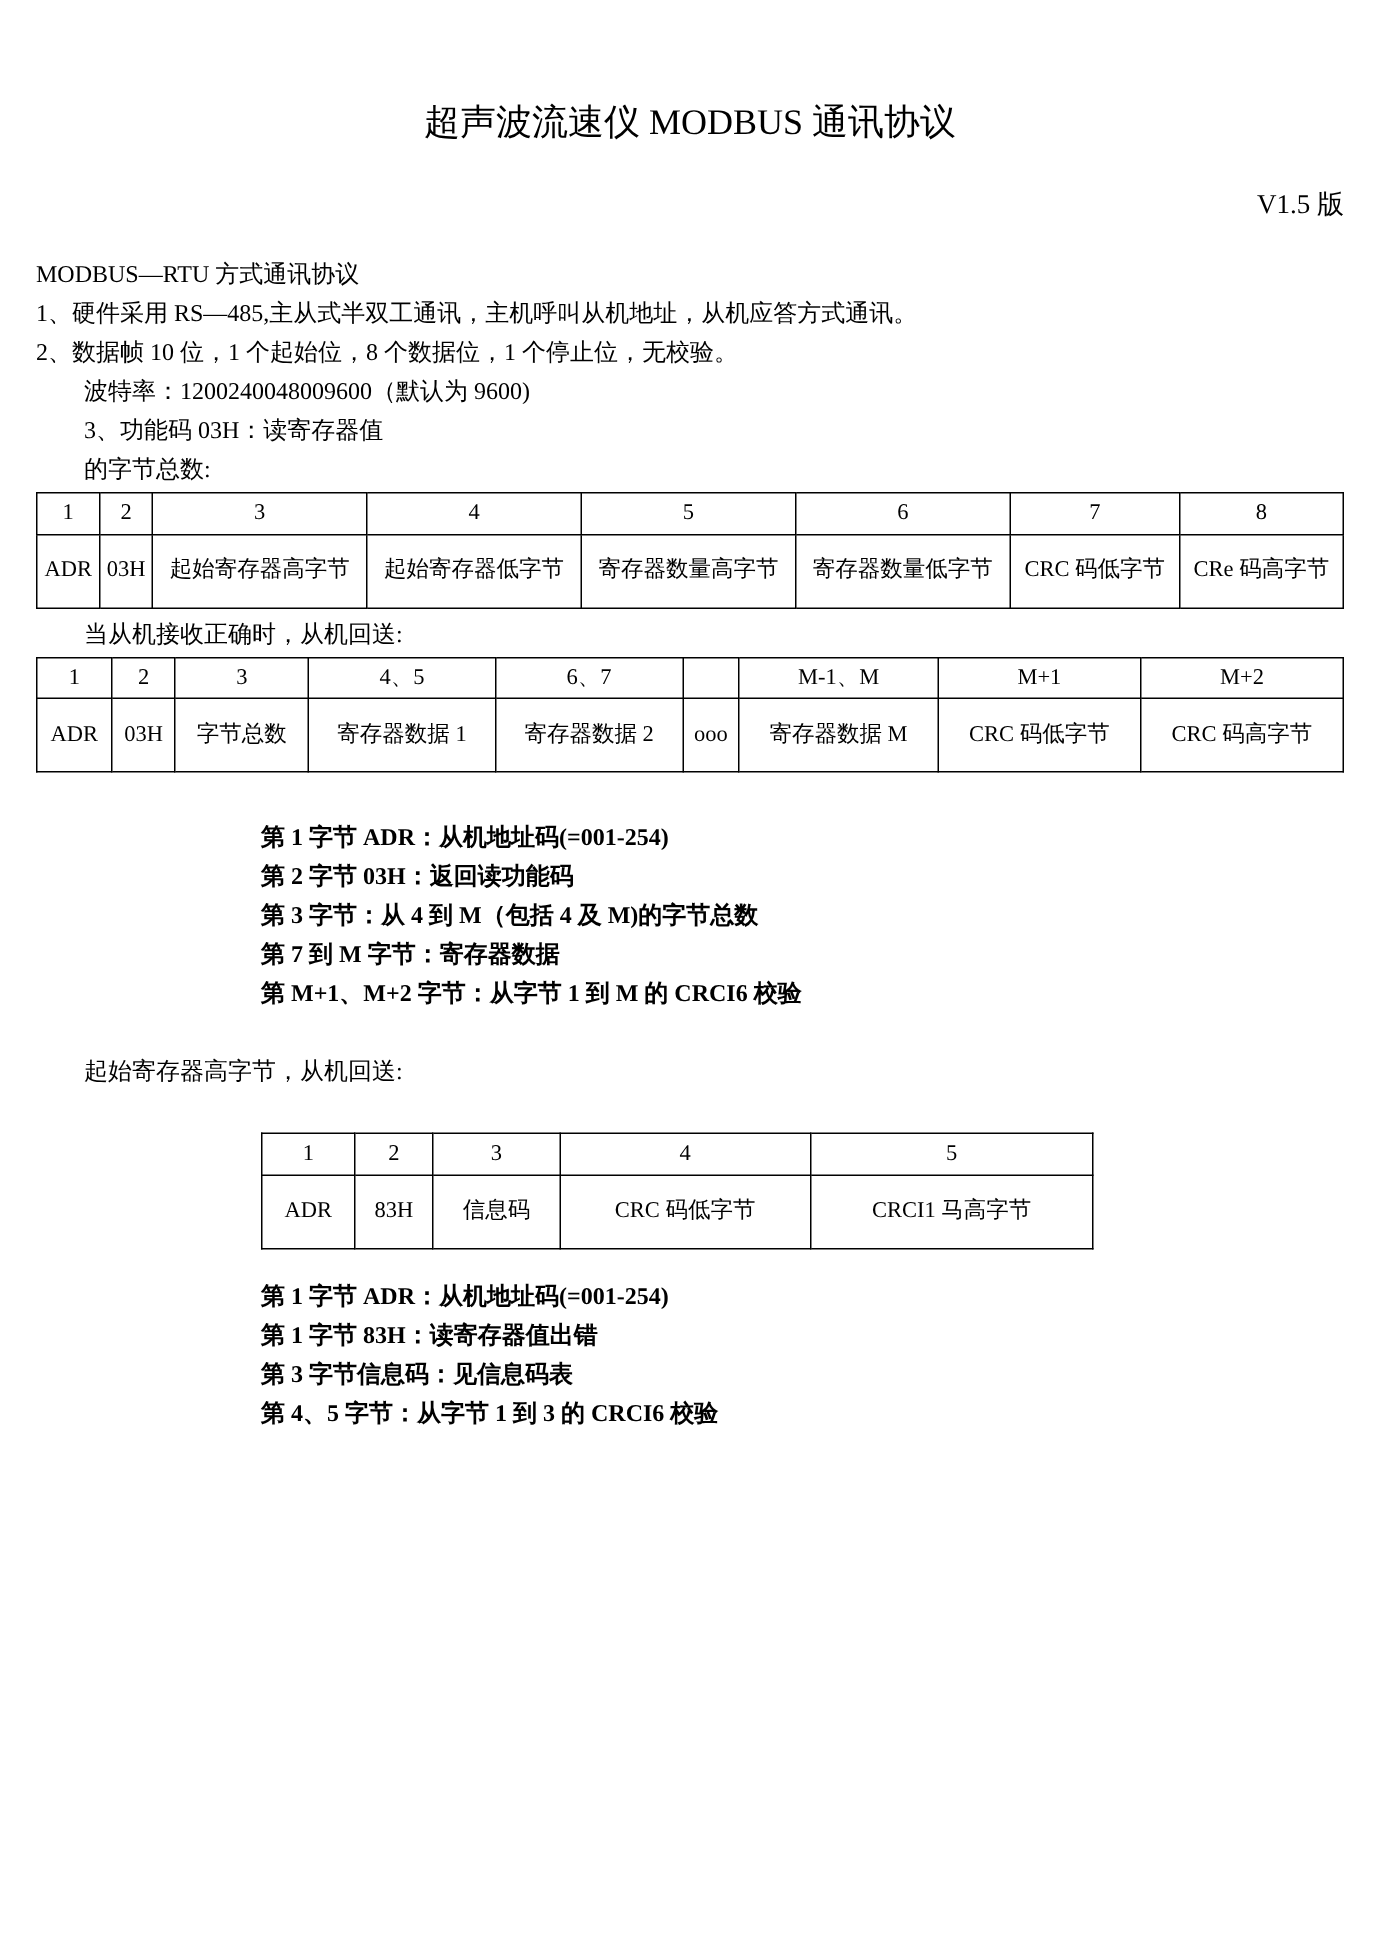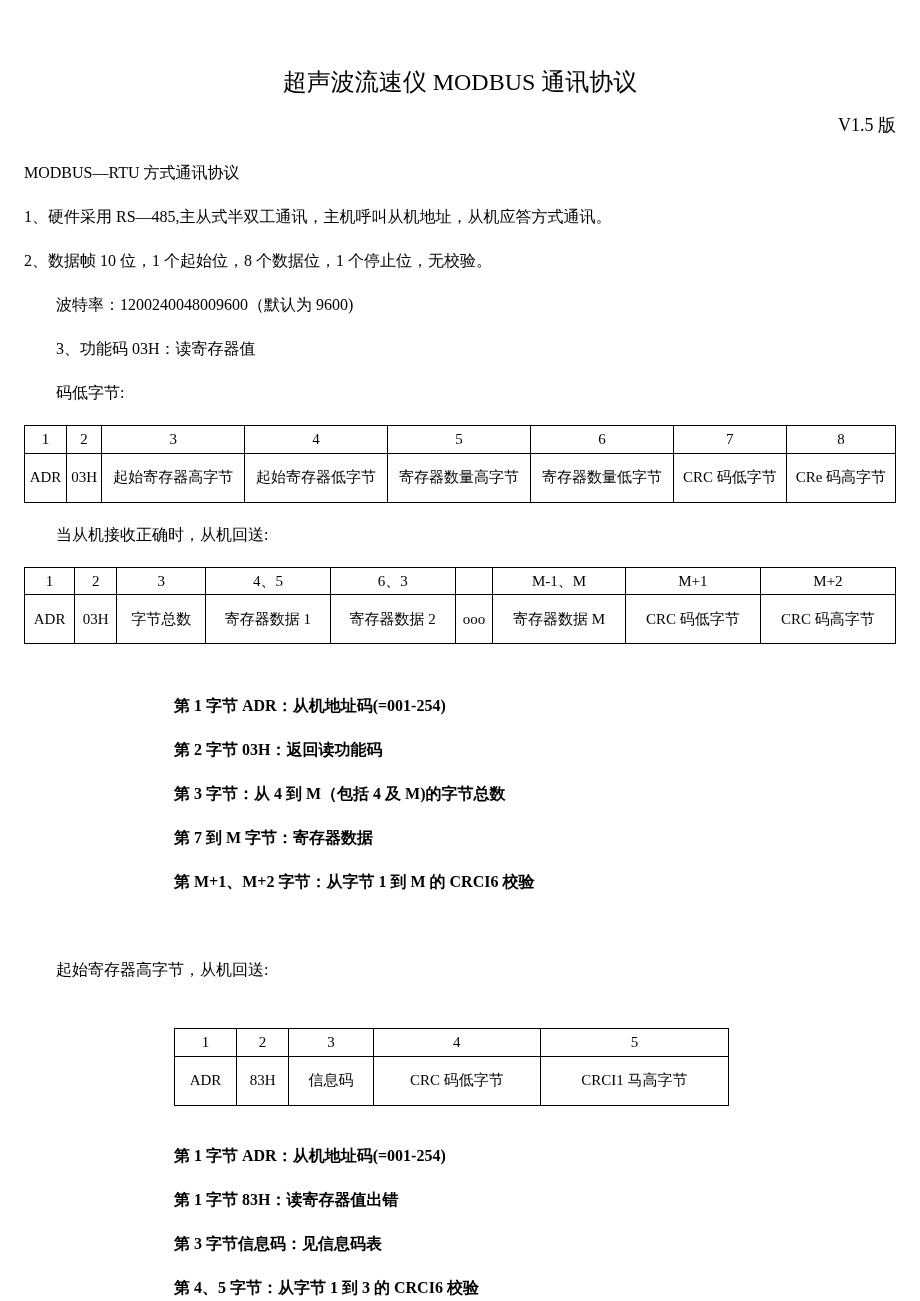--- a/index.html
+++ b/index.html
@@ -7,34 +7,34 @@
       font-size: 16px;
       margin: 24px 24px;
       color: #000;
       background: #fff;
       line-height: 1.5;
     }
     .title {
       text-align: center;
       font-size: 24px;
       margin-top: 40px;
-      margin-bottom: 12px;
+      margin-bottom: 23px;
     }
     .version {
       text-align: right;
       font-size: 18px;
       margin-bottom: 22px;
     }
     .section-header {
       margin-top: 20px;
       margin-bottom: 2px;
       font-family: Liberation Serif, serif;
     }
     .para {
-      margin: 20px 0;
+      margin: 2px 0;
     }
     .indent1 {
       margin-left: 32px;
     }
     .indent2 {
       margin-left: 150px;
       font-weight: bold;
     }
     table {
       border-collapse: collapse;
@@ -67,21 +67,21 @@
 <body>
 
 <div class="title">超声波流速仪 MODBUS 通讯协议</div>
 <div class="version">V1.5 版</div>
 
 <div class="section-header">MODBUS—RTU 方式通讯协议</div>
 <div class="para">1、硬件采用 RS—485,主从式半双工通讯，主机呼叫从机地址，从机应答方式通讯。</div>
 <div class="para">2、数据帧 10 位，1 个起始位，8 个数据位，1 个停止位，无校验。</div>
 <div class="para indent1">波特率：1200240048009600（默认为 9600)</div>
 <div class="para indent1">3、功能码 03H：读寄存器值</div>
-<div class="para indent1">码低字节:</div>
+<div class="para indent1">的字节总数:</div>
 
 <table class="tbl">
   <tbody>
       <tr class="hdr">
     <td>1</td>
     <td>2</td>
     <td>3</td>
     <td>4</td>
     <td>5</td>
     <td>6</td>
@@ -103,21 +103,21 @@
 
 <div class="para indent1">当从机接收正确时，从机回送:</div>
 
 <table class="tbl">
   <tbody>
       <tr class="hdr">
     <td>1</td>
     <td>2</td>
     <td>3</td>
     <td>4、5</td>
-    <td>6、3</td>
+    <td>6、7</td>
     <td></td>
     <td>M-1、M</td>
     <td>M+1</td>
     <td>M+2</td>
   </tr>
   <tr class="row">
     <td>ADR</td>
     <td>03H</td>
     <td>字节总数</td>
     <td>寄存器数据 1</td>

